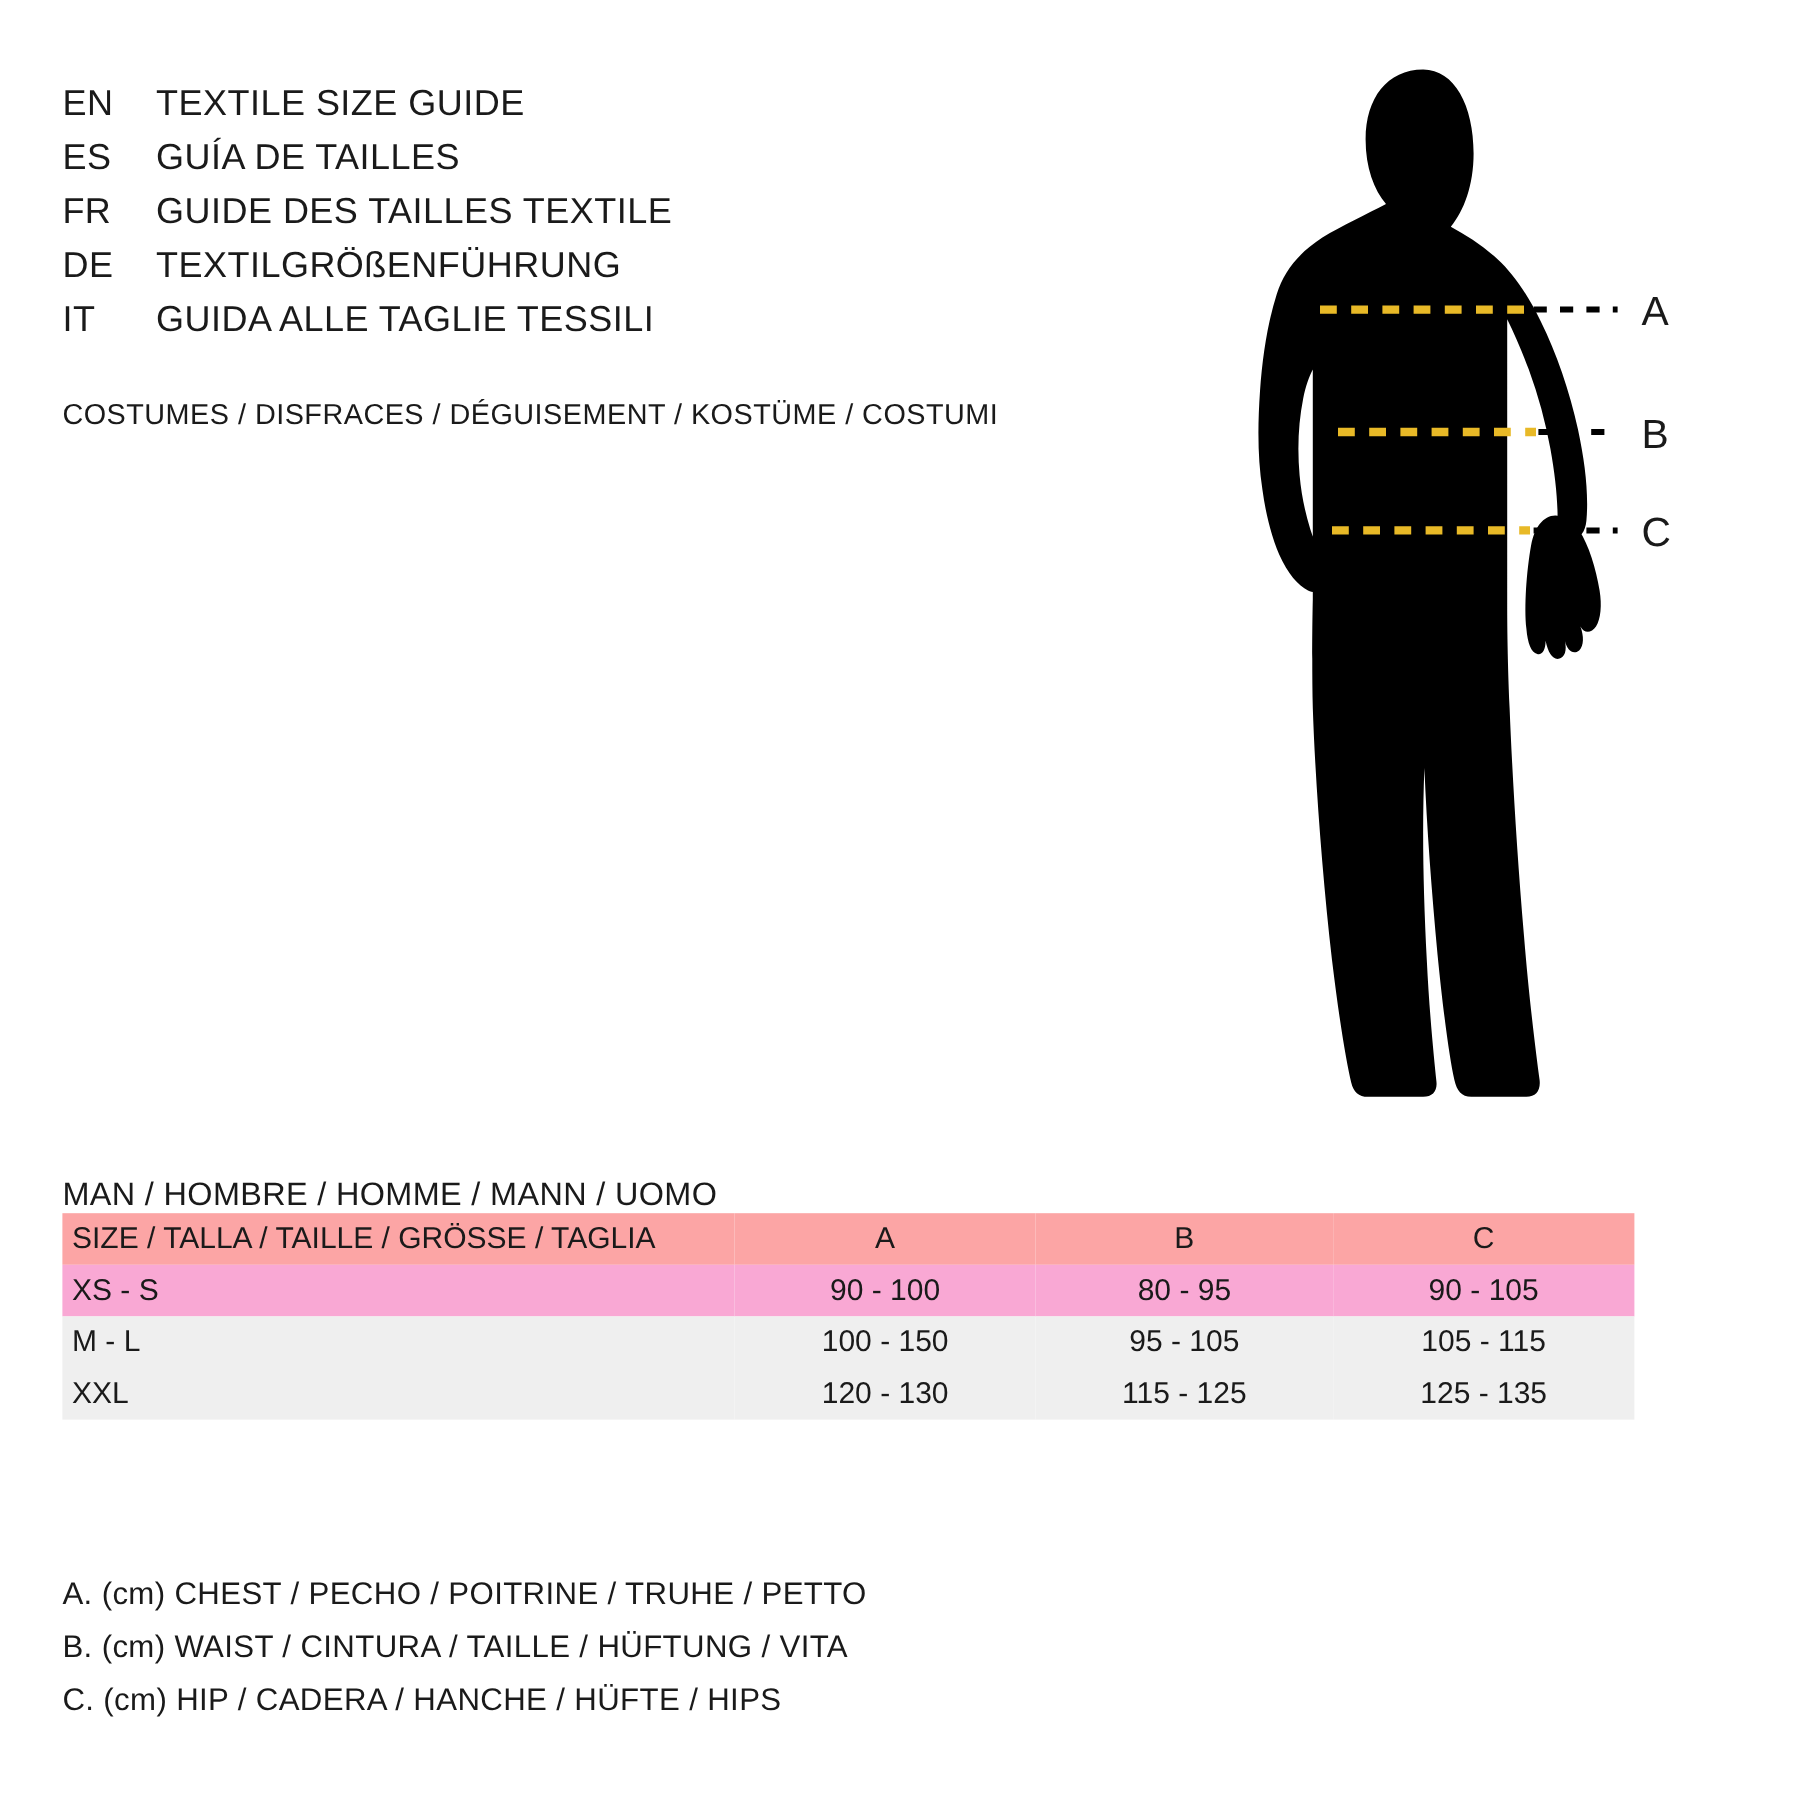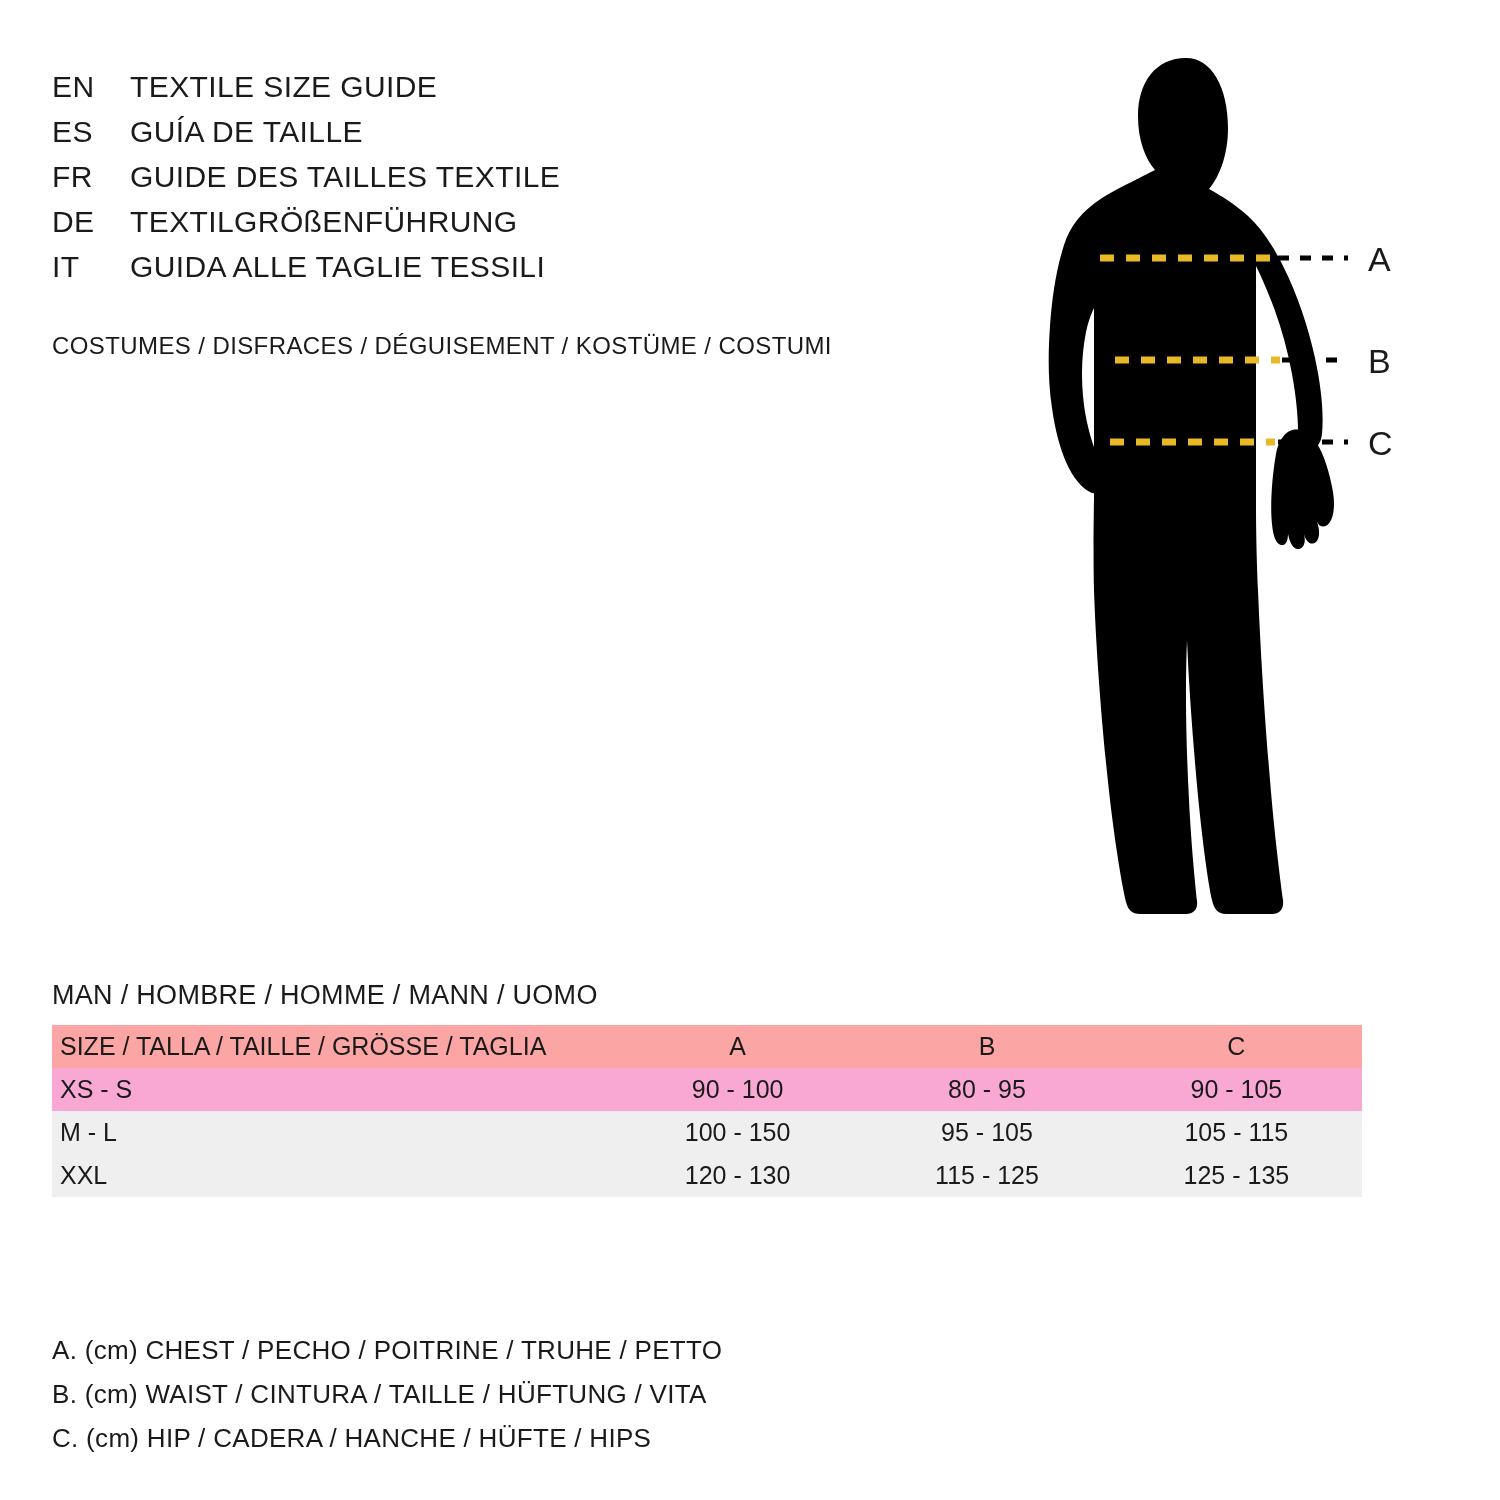--- a/index.html
+++ b/index.html
@@ -67,21 +67,20 @@
   
   .table-section {
     position: absolute;
     left: 52px;
     top: 980px;
     width: 1390px;
   }
   .table-caption {
     font-size: 27px;
     letter-spacing: 0.3px;
-    margin-bottom: 14px;
     white-space: nowrap;
   }
   table.size-table {
     border-collapse: collapse;
     width: 1310px;
     font-size: 25px;
   }
   table.size-table th,
   table.size-table td {
     padding: 7px 10px;
@@ -104,21 +103,20 @@
   table.size-table tbody tr.even {
     background: #efefef;
   }
 
   
   .legend {
     position: absolute;
     left: 52px;
     top: 1315px;
     width: 900px;
-    margin-top: 22px;
   }
   .legend-row {
     font-size: 26px;
     letter-spacing: 0.3px;
     line-height: 1.0;
     height: 44px;
     white-space: nowrap;
   }
 </style>
 </head>
@@ -126,21 +124,21 @@
 
 <div class="page">
 
   <div class="lang-block">
     <div class="lang-row">
       <span class="lang-code">EN</span>
       <span class="lang-text">TEXTILE SIZE GUIDE</span>
     </div>
     <div class="lang-row">
       <span class="lang-code">ES</span>
-      <span class="lang-text">GUÍA DE TAILLE</span>
+      <span class="lang-text">GUÍA DE TAILLES</span>
     </div>
     <div class="lang-row">
       <span class="lang-code">FR</span>
       <span class="lang-text">GUIDE DES TAILLES TEXTILE</span>
     </div>
     <div class="lang-row">
       <span class="lang-code">DE</span>
       <span class="lang-text">TEXTILGRÖßENFÜHRUNG</span>
     </div>
     <div class="lang-row">

